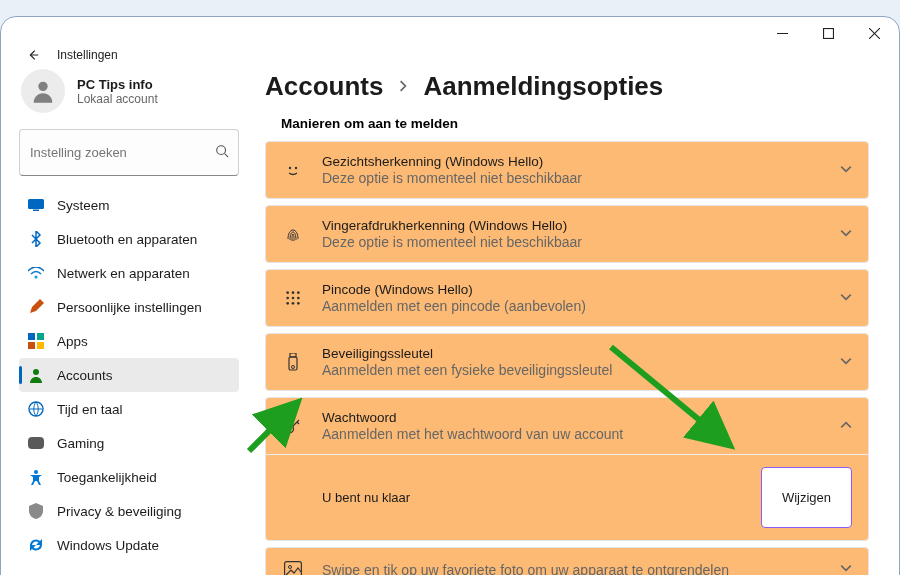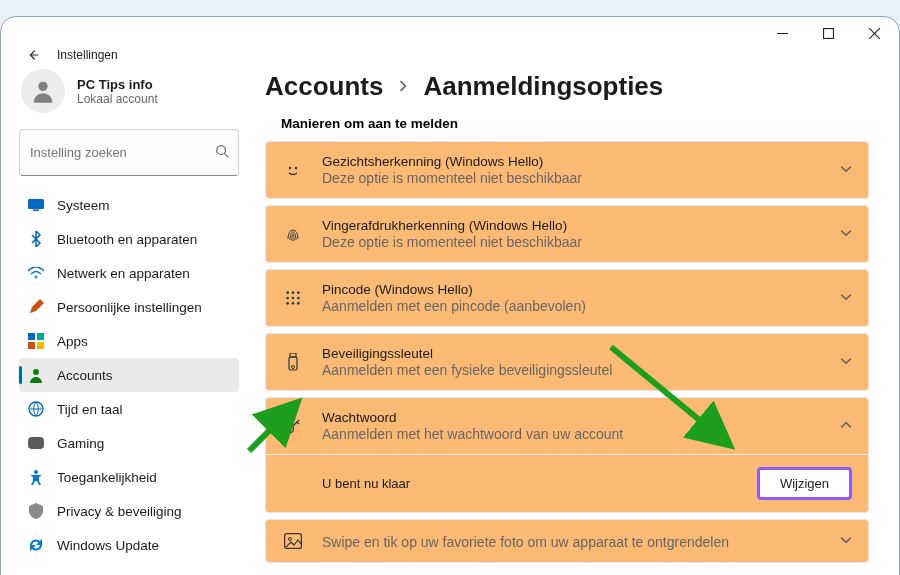--- a/index.html
+++ b/index.html
@@ -34,21 +34,21 @@
   .section-title { font-size:13.5px; font-weight:600; color:#000000; margin:4px 0 10px 2px;padding-left:14px; }
   .card { border:1px solid #e6e6e6; border-radius:4px; background:#fdba74; margin-bottom:6px; }
   .row { display:flex; align-items:center; padding:12px 16px 12px 14px; }
   .row-ico { width:26px; display:flex; align-items:center; justify-content:center; color:#383838; }
   .row-texts { flex:1; margin-left:16px; }
   .row-title { font-size:13.5px; color:#1b1b1b; }
   .row-sub { font-size:14px; color:#666; margin-top:1px; }
   .chev { color:#666; }
   .subrow { border-top:1px solid #eee; padding:12px 16px 12px 56px; display:flex; align-items:center; }
   .sub-text { font-size:13px; color:#1b1b1b; flex:1; }
-  .btn { border:3px solid #8b5cf6; background:#fff; border-radius:4px; padding:6px 20px; font-size:13px; color:#1b1b1b; cursor:pointer; }
+  .btn { border:1px solid #8b5cf6; background:#fff; border-radius:4px; padding:22px 20px; font-size:13px; color:#1b1b1b; cursor:pointer; }
   .footer-title { font-size:13.5px; font-weight:600; color:#1b1b1b; margin:14px 0 0 2px; }
   
   .ico-blue { color:#0067c0; }
   .ico-teal { color:#00a78e; }
   .ico-orange { color:#ca5010; }
   .ico-gray { color:#5a5a5a; }
   .ico-cyan { color:#0078d4; }
   
   .arrow { position:absolute; pointer-events:none; }
 </style>

